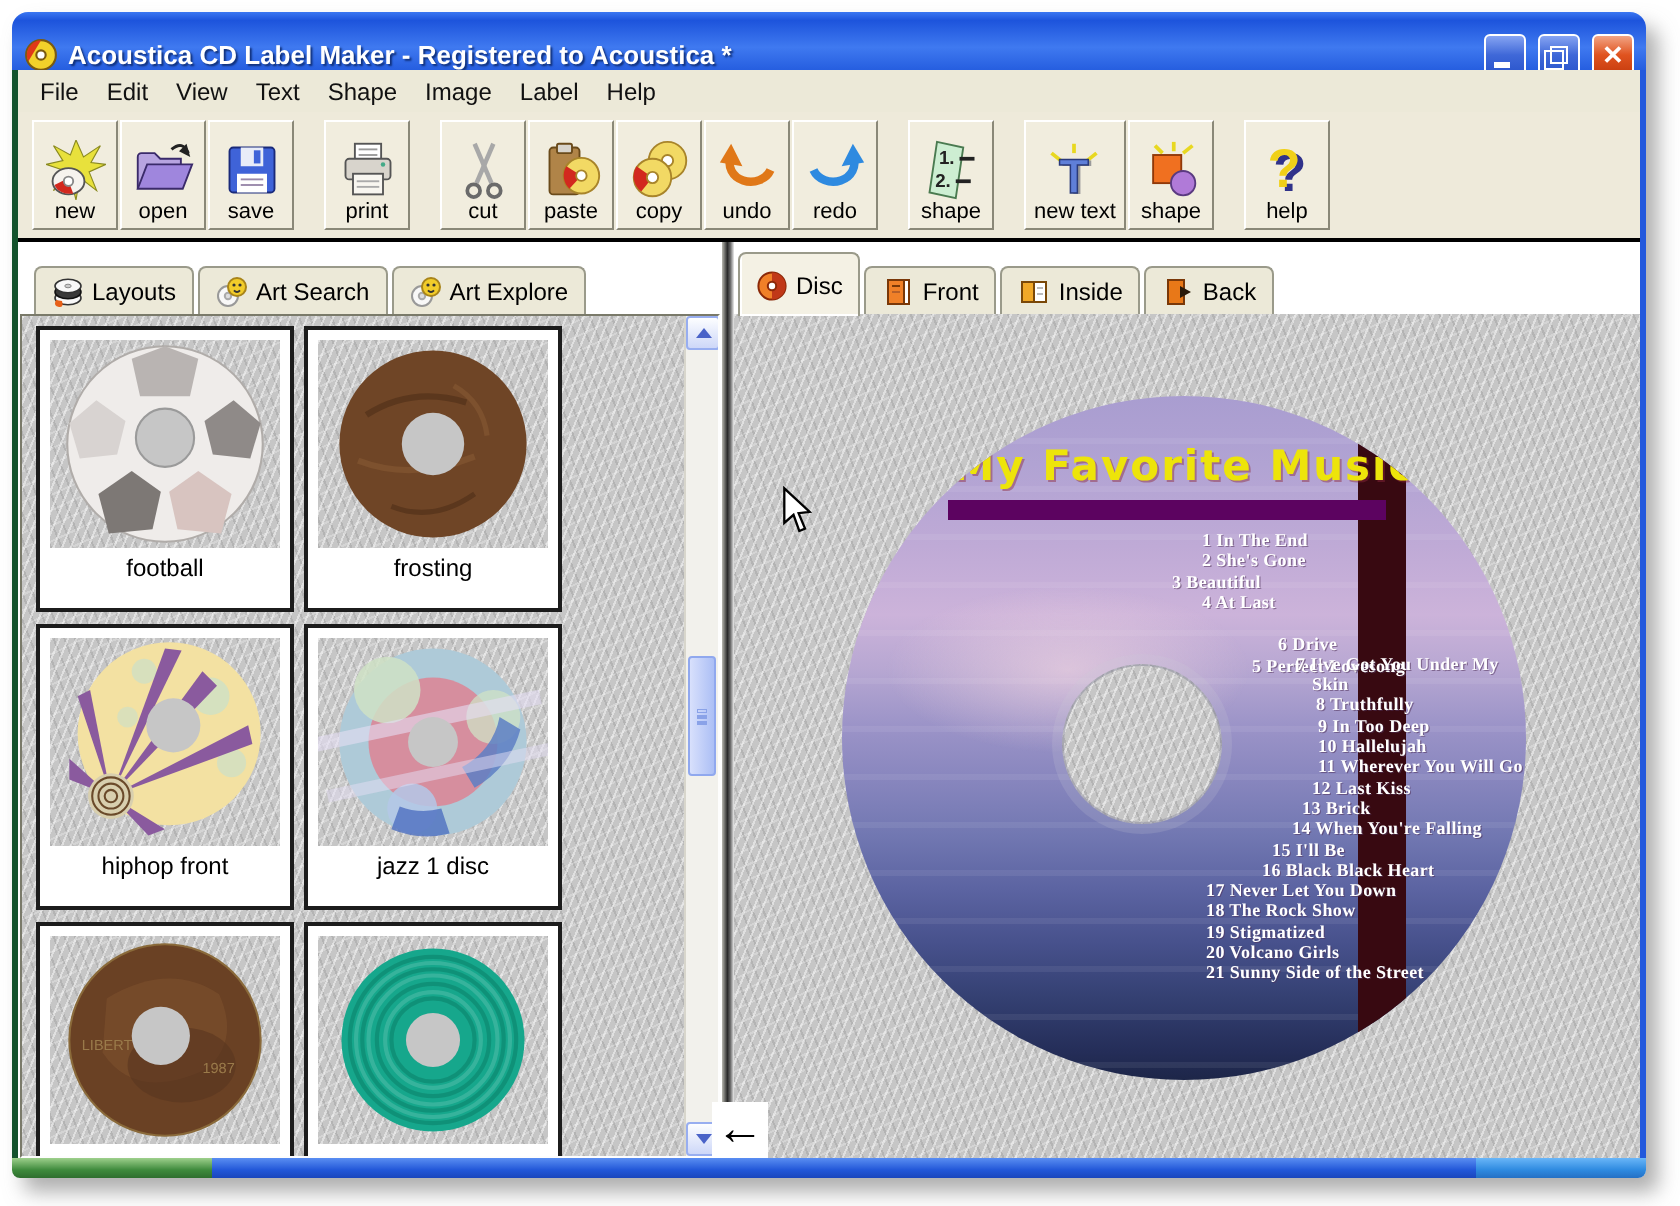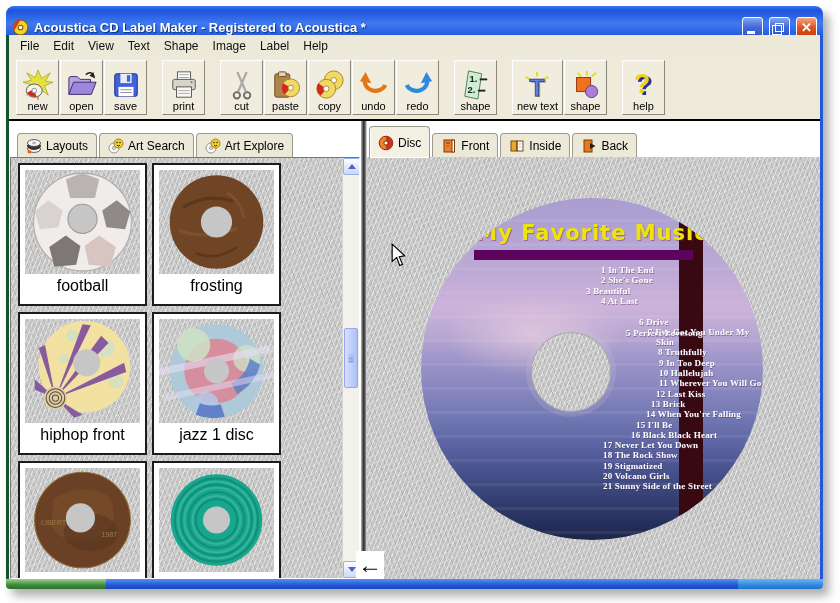--- a/index.html
+++ b/index.html
@@ -51,21 +51,21 @@
   
   .texture{background-color:#c6c6c6;background-image:
     repeating-linear-gradient(112deg, rgba(255,255,255,.45) 0 1px, rgba(255,255,255,0) 1px 4px),
     repeating-linear-gradient(68deg, rgba(96,96,96,.18) 0 1px, transparent 1px 5px),
     repeating-linear-gradient(155deg, rgba(255,255,255,.25) 0 1px, transparent 1px 7px);}
   .panel{position:absolute;left:1px;top:36px;width:350px;height:422px;overflow:hidden;
     border:1px solid;border-color:#7a7a6a #fdfdfd #fdfdfd #7a7a6a;}
   .thumb-card{position:absolute;width:129px;height:143px;background:#fff;border:2px solid #1c1c1c;}
   .thumb-img{position:absolute;left:5px;top:5px;width:115px;height:104px;}
   .thumb-img svg{width:100%;height:100%;display:block;}
-  .thumb-label{position:absolute;left:0;right:0;top:112px;text-align:center;font-size:16px;color:#000;}
+  .thumb-label{position:absolute;left:0;right:0;top:112px;text-align:center;font-size:12px;color:#000;}
   
   .vscroll{position:absolute;top:0;bottom:0;right:0;width:17px;background:#f2f1ec;
     border-left:1px solid #d8d6cc;}
   .scroll-btn{position:absolute;left:0;width:17px;height:17px;border:1px solid #98aef0;border-radius:2px;
     background:linear-gradient(180deg,#fdfeff,#cdd7f8);display:flex;align-items:center;justify-content:center;}
   .scroll-btn.up{top:0;} .scroll-btn.down{bottom:0;}
   .tri-up{width:0;height:0;border-left:4px solid transparent;border-right:4px solid transparent;
     border-bottom:5px solid #4a63c8;}
   .tri-down{width:0;height:0;border-left:4px solid transparent;border-right:4px solid transparent;
     border-top:5px solid #4a63c8;}

